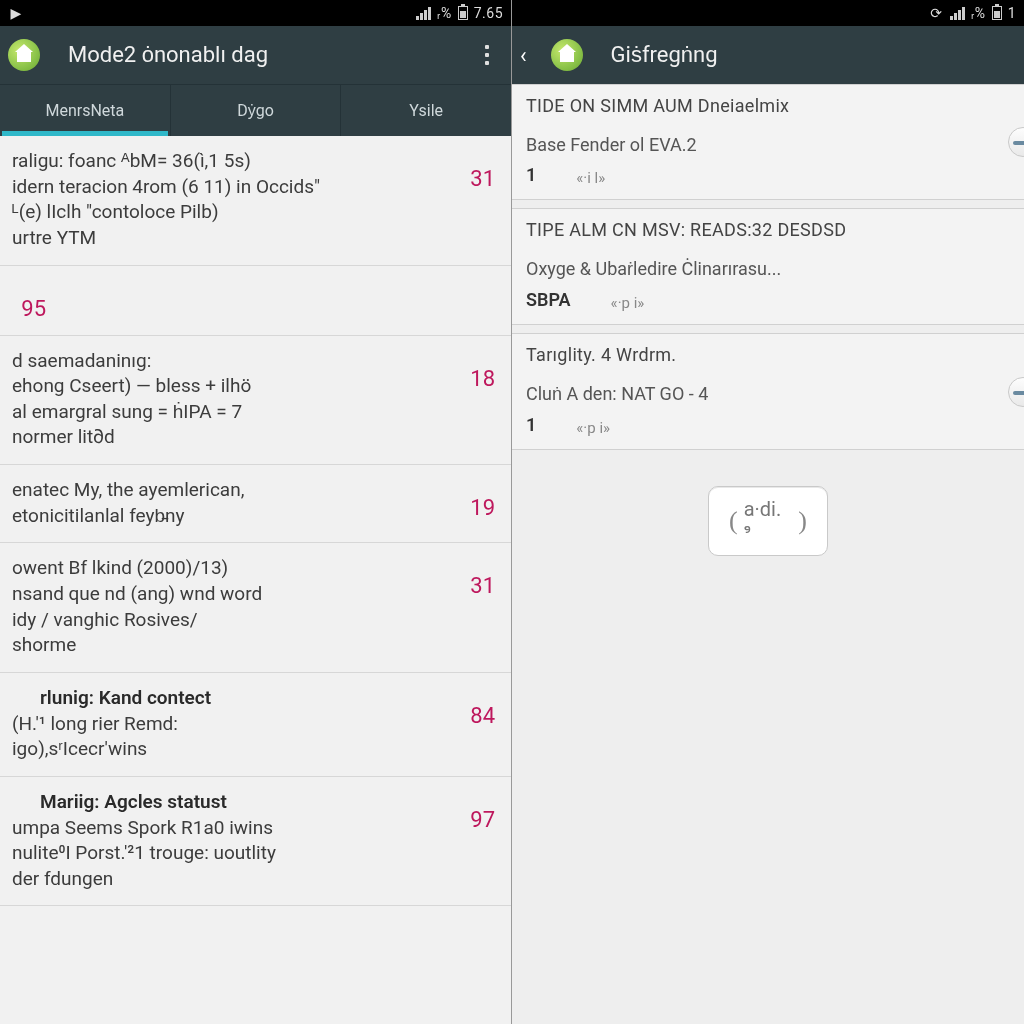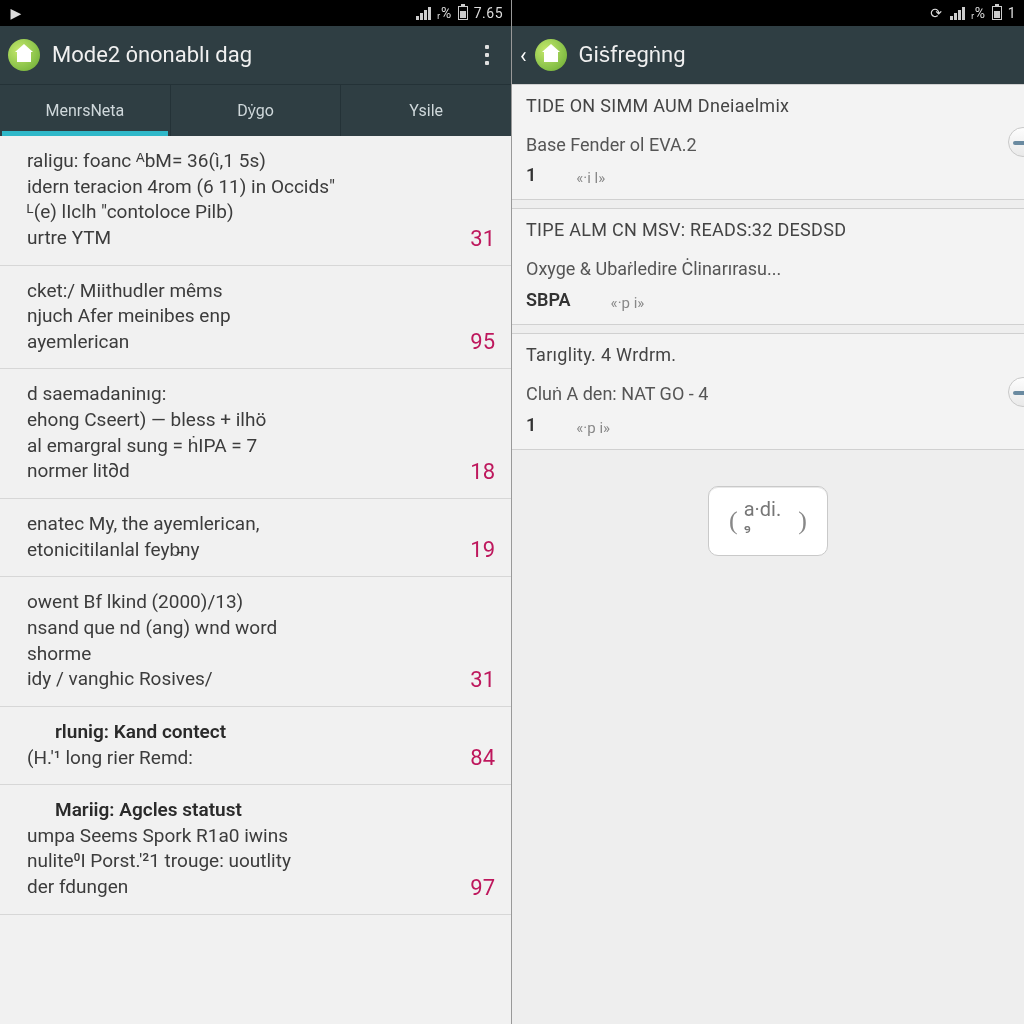--- a/index.html
+++ b/index.html
@@ -34,21 +34,21 @@
   .status-bar .spacer { flex: 1; }
   .status-bar .icon-svg { width: 16px; height: 16px; display: inline-flex; align-items: center; justify-content: center; }
   .status-bar .text { color: #ddd; letter-spacing: 0.5px; }
   .action-bar {
     height: 58px;
     background: #2f3e43;
     color: #fff;
     display: flex;
     align-items: center;
     padding: 0 8px;
-    gap: 12px;
+    gap: 28px;
   }
   .action-bar .app-icon {
     width: 32px; height: 32px;
     background: radial-gradient(circle at 35% 35%, #c5e86c, #8bc34a 60%, #6aa62f);
     border-radius: 50%;
     display: flex; align-items: center; justify-content: center;
     position: relative;
   }
   .action-bar .app-icon .house {
     width: 14px; height: 10px; background: #fff; position: relative; top: 2px;
@@ -81,21 +81,21 @@
     color: #cfd8db; font-size: 16px; position: relative; cursor: pointer;
   }
   .tab.active::after {
     content: ""; position: absolute; left: 2px; right: 2px; bottom: 0;
     height: 5px; background: #2fb8c9;
   }
   .tab + .tab { border-left: 1px solid #243237; text-align: right; }
 
   .list { flex: 1; overflow: hidden; background: #f1f1f1; }
   .list-item {
-    display: flex; align-items: flex-end; padding: 12px 16px 14px 27px;
+    display: flex; align-items: flex-start; padding: 12px 16px 14px 12px;
     border-bottom: 1px solid #d7d7d7; background: #f1f1f1;
   }
   .list-item .text-block { flex: 1; }
   .list-item .count {
     font-size: 22px; color: #be185d; padding-top: 18px;
     min-width: 34px; text-align: right;
   }
   .list-item .l1 {
     font-size: 19px; color: #3c3c3c; line-height: 1.35; font-weight: 400;
   }
@@ -190,25 +190,20 @@
       <div class="list-item">
         <div class="text-block">
           <div class="l1">raligu: foanc ᴬbM= 36(ì,1 5s)</div>
           <div class="l1">idern teracion 4rom (6 11) in Occids"</div>
           <div class="l1">ᴸ(e) lIclh "contoloce Pilb)</div>
           <div class="l1">urtre YTM</div>
         </div>
         <div class="count">31</div>
       </div>
       <div class="list-item">
-        <div class="text-block">
-          <div class="l1">cket:/ Miithudler mêms</div>
-          <div class="l1">njuch Afer meinibes enp</div>
-          <div class="l1">ayemlerican</div>
-        </div>
         <div class="count">95</div>
       </div>
       <div class="list-item">
         <div class="text-block">
           <div class="l1">d saemadaninıg:</div>
           <div class="l1">ehong Cseert) — bless + ilhö</div>
           <div class="l1">al emargral sung = ḣIPA = 7</div>
           <div class="l1">normer lit∂d</div>
         </div>
         <div class="count">18</div>
@@ -217,29 +212,30 @@
         <div class="text-block">
           <div class="l1">enatec My, the ayemlerican,</div>
           <div class="l1">etonicitilanlal feyb̵ny</div>
         </div>
         <div class="count">19</div>
       </div>
       <div class="list-item">
         <div class="text-block">
           <div class="l1">owent Bf lkind (2000)/13)</div>
           <div class="l1">nsand que nd (ang) wnd word</div>
+          <div class="l1">idy / vanghic Rosives/</div>
           <div class="l1">shorme</div>
-          <div class="l1">idy / vanghic Rosives/</div>
         </div>
         <div class="count">31</div>
       </div>
       <div class="list-item">
         <div class="text-block">
           <div class="l1 bold-lead">rlunig: Kand contect</div>
           <div class="l1">(H.'¹ long rier Remd:</div>
+          <div class="l1">igo),sʳIcecr'wins</div>
         </div>
         <div class="count">84</div>
       </div>
       <div class="list-item">
         <div class="text-block">
           <div class="l1 bold-lead">Mariig: Agcles statust</div>
           <div class="l1">umpa Seems Spork R1a0 iwins</div>
           <div class="l1">nulite⁰I Porst.'²1 trouge: uoutlity</div>
           <div class="l1">der fdungen</div>
         </div>

